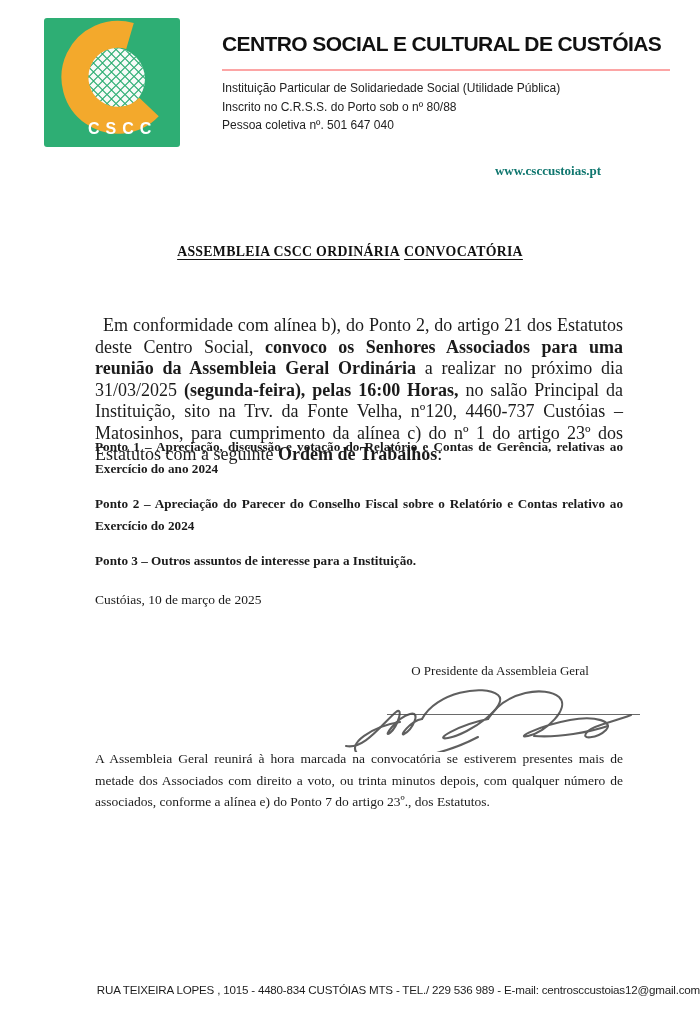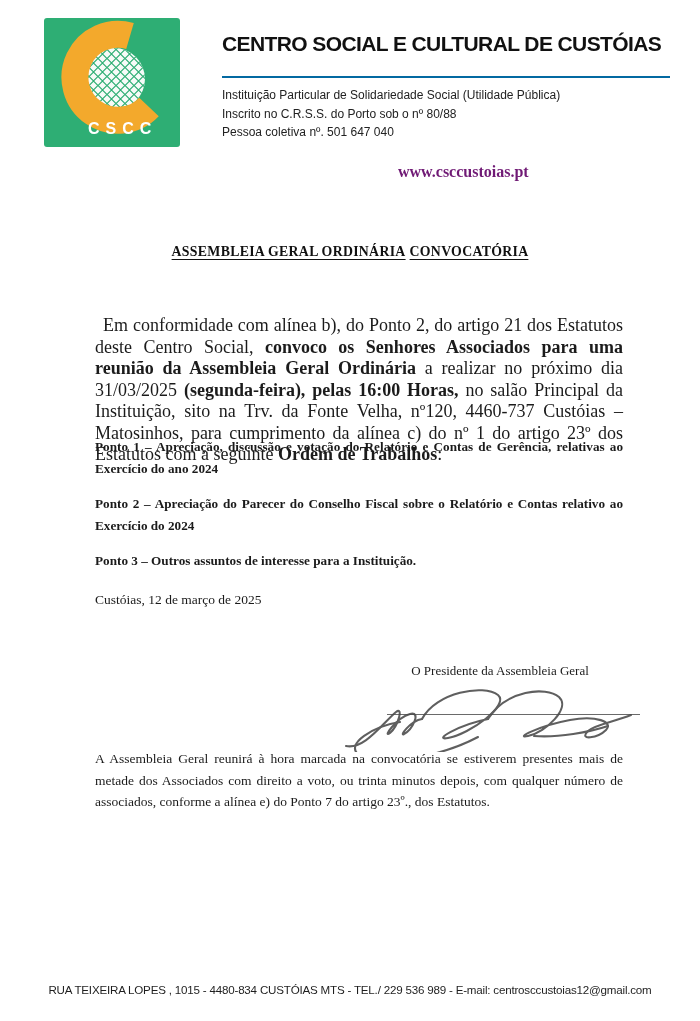--- a/index.html
+++ b/index.html
@@ -13,29 +13,29 @@
   .logo {
     position:absolute; left:44px; top:18px; width:136px; height:116px;
   }
   .head-text {
     position:absolute; left:222px; top:32px; width:448px;
   }
   .org-name {
     font-family:"Liberation Sans", sans-serif;
     font-weight:bold; font-size:21px; letter-spacing:-0.6px;
     white-space:nowrap; color:#111;
-    border-bottom:2px solid #0369a1; padding-bottom:20px; margin-bottom:8px;
+    border-bottom:2px solid #fca5a5; padding-bottom:13px; margin-bottom:8px;
   }
   .sub-line {
     font-family:"Liberation Sans", sans-serif;
     font-size:12px; line-height:18.5px; color:#222; display:block;
   }
   .website {
     position:absolute; left:398px; top:163px; width:300px;
-    text-align:left; font-weight:bold; font-size:16px; color:#701a75;
+    text-align:center; font-weight:bold; font-size:13px; color:#0f766e;
   }
   
   .doc-titles { position:absolute; left:0; top:225px; width:700px; text-align:center; }
   .doc-title {
     font-weight:bold; font-size:13.8px; letter-spacing:0.3px;
     text-decoration:underline; text-underline-offset:3px; color:#111;
   }
   .doc-title + .doc-title { margin-top:19px; display:inline-block; }
   .t2 { display:block; margin-top:19px; }
   
@@ -57,21 +57,21 @@
   }
   .sig-art { position:absolute; left:338px; top:682px; width:300px; height:70px; }
   .sig-rule { position:absolute; left:387px; top:714px; width:253px; height:1px; background:#6a6a6a; }
   
   .closing {
     position:absolute; left:95px; top:748px; width:528px;
     font-size:13.5px; line-height:21.5px; text-align:justify;
   }
   
   .footer {
-    position:absolute; left:0; top:983px; width:700px; text-align:center;
+    position:absolute; left:0; top:983px; width:700px; text-align:right;
     font-family:"Liberation Sans", sans-serif;
     font-size:11.6px; letter-spacing:-0.2px; color:#1e1e1e;
   }
 </style>
 </head>
 <body>
 
 <div class="logo">
   <svg width="136" height="129" viewBox="0 0 136 129">
     <defs>
@@ -90,33 +90,33 @@
 <div class="head-text">
   <div class="org-name">CENTRO SOCIAL E CULTURAL DE CUSTÓIAS</div>
   <span class="sub-line">Instituição Particular de Solidariedade Social (Utilidade Pública)</span>
   <span class="sub-line">Inscrito no C.R.S.S. do Porto sob o nº 80/88</span>
   <span class="sub-line">Pessoa coletiva nº. 501 647 040</span>
 </div>
 
 <div class="website">www.csccustoias.pt</div>
 
 <div class="doc-titles">
-  <span class="doc-title">ASSEMBLEIA GERAL ORDINÁRIA</span>
+  <span class="doc-title">ASSEMBLEIA CSCC ORDINÁRIA</span>
   <span class="doc-title t2">CONVOCATÓRIA</span>
 </div>
 
 <p class="intro"><span>Em conformidade com alínea b), do Ponto 2, do artigo 21 dos Estatutos deste Centro Social, </span><span class="b">convoco os Senhores Associados para uma reunião da Assembleia Geral Ordinária</span><span> a realizar no próximo dia 31/03/2025 </span><span class="b">(segunda-feira), pelas 16:00 Horas,</span><span> no salão Principal da Instituição, sito na Trv. da Fonte Velha, nº120, 4460-737 Custóias – Matosinhos, para cumprimento da alínea c) do nº 1 do artigo 23º dos Estatutos com a seguinte </span><span class="b">Ordem de Trabalhos</span><span>:</span></p>
 
 <div class="agenda">
   <p class="agenda-item">Ponto 1 – Apreciação, discussão e votação do Relatório e Contas de Gerência, relativas ao Exercício do ano 2024</p>
   <p class="agenda-item">Ponto 2 – Apreciação do Parecer do Conselho Fiscal sobre o Relatório e Contas relativo ao Exercício do 2024</p>
   <p class="agenda-item">Ponto 3 – Outros assuntos de interesse para a Instituição.</p>
 </div>
 
-<div class="dateline">Custóias, 12 de março de 2025</div>
+<div class="dateline">Custóias, 10 de março de 2025</div>
 
 <div class="sig-caption">O Presidente da Assembleia Geral</div>
 <div class="sig-rule"></div>
 <div class="sig-art">
   <svg width="300" height="70" viewBox="0 0 300 70">
     <g fill="none" stroke="#4a4a4a" stroke-width="2.1" stroke-linecap="round" opacity="0.88">
       <path d="M8,64 C26,68 44,42 58,30 C66,24 60,44 52,51 C44,57 58,36 72,32 C84,29 74,48 66,52 C61,55 72,39 84,37"></path>
       <path d="M84,37 C98,10 146,2 160,13 C172,23 132,52 110,56 C94,59 120,43 150,37"></path>
       <path d="M150,37 C168,8 208,4 221,15 C233,26 208,50 190,54 C176,57 200,44 232,38 C258,33 276,40 268,48 C260,56 240,59 250,49 C258,42 276,40 293,33"></path>
       <path d="M140,55 C104,74 44,86 21,73 C6,62 36,44 62,40"></path>

